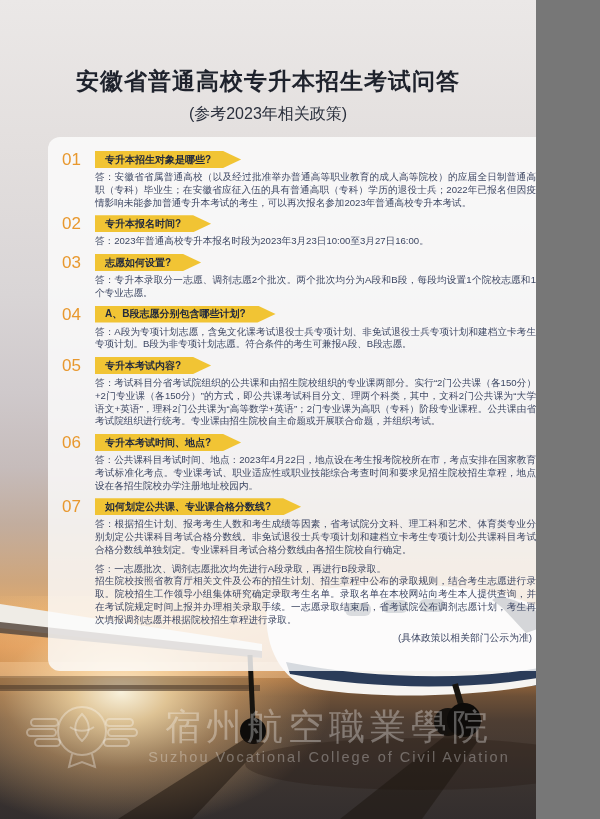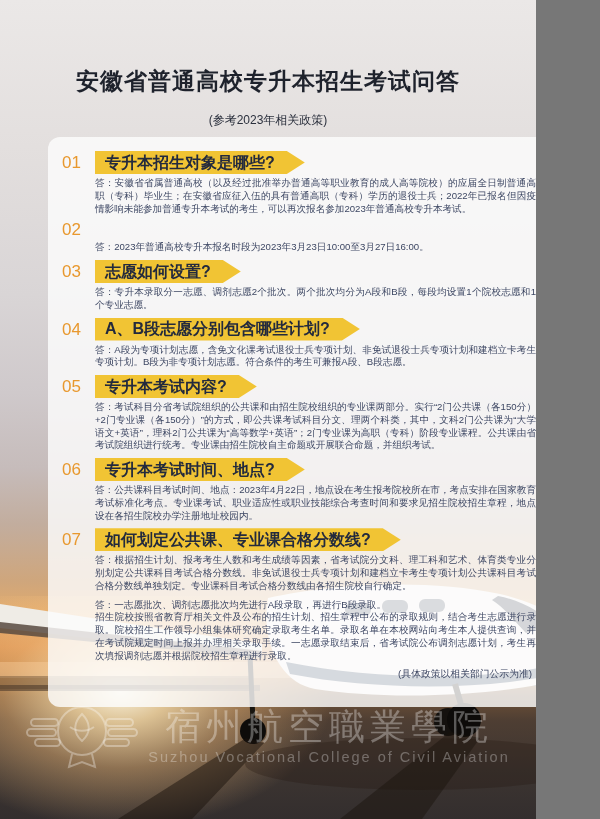--- a/index.html
+++ b/index.html
@@ -20,37 +20,37 @@
   .sun-glow{
     position:absolute;left:-50px;top:596px;width:380px;height:230px;
     background:radial-gradient(ellipse at 45% 42%,
       rgba(255,249,228,.95) 0%, rgba(255,226,172,.8) 16%,
       rgba(252,196,128,.42) 40%, rgba(252,196,128,0) 72%);
   }
   .bg-photo{position:absolute;inset:0;}
   
   .header{position:absolute;top:66px;left:0;width:100%;text-align:center;}
   .title{font-size:23px;font-weight:bold;color:#1e222c;letter-spacing:1px;margin:0;}
-  .subtitle{margin-top:15px;font-size:12px;color:#2b303d;}
+  .subtitle{margin-top:7px;font-size:16px;color:#2b303d;}
   
   .panel{
     position:absolute;left:48px;top:137px;width:506px;min-height:515px;
     box-sizing:border-box;border-radius:12px;
     background:rgba(252,252,253,.82);
     padding:14px 14px 10px 12px;
   }
   .qa-item{margin-bottom:6px;}
   .qa-head{display:flex;align-items:center;}
   .qa-num{
     flex:0 0 auto;width:26px;padding-left:2px;
     font-size:17px;font-weight:normal;color:#e8982e;line-height:1;
   }
   .qa-banner{
     position:relative;display:inline-block;background:#f1c434;color:#232a3d;
-    font-size:16px;font-weight:bold;line-height:1;
+    font-size:10px;font-weight:bold;line-height:1;
     padding:3.5px 30px 3.5px 10px;margin-left:7px;
     clip-path:polygon(0 0, calc(100% - 18px) 0, 100% 50%, calc(100% - 18px) 100%, 0 100%);
   }
   .qa-answer{
     margin:3px 4px 0 35px;font-size:9.6px;line-height:1.33;color:#3d4763;
     text-align:justify;white-space:pre-line;
   }
   .footnote{
     margin:4px 8px 16px 0;text-align:right;font-size:9.8px;color:#3d4763;
   }
@@ -132,20 +132,21 @@
       <div class="qa-head">
         <span class="qa-num">01</span>
         <span class="qa-banner"><span>专升本招生对象是哪些?</span></span>
       </div>
       <p class="qa-answer">答：安徽省省属普通高校（以及经过批准举办普通高等职业教育的成人高等院校）的应届全日制普通高职（专科）毕业生；在安徽省应征入伍的具有普通高职（专科）学历的退役士兵；2022年已报名但因疫情影响未能参加普通专升本考试的考生，可以再次报名参加2023年普通高校专升本考试。</p>
     </div>
 
     <div class="qa-item">
       <div class="qa-head">
         <span class="qa-num">02</span>
+        <span class="qa-banner"><span>专升本报名时间?</span></span>
       </div>
       <p class="qa-answer">答：2023年普通高校专升本报名时段为2023年3月23日10:00至3月27日16:00。</p>
     </div>
 
     <div class="qa-item">
       <div class="qa-head">
         <span class="qa-num">03</span>
         <span class="qa-banner"><span>志愿如何设置?</span></span>
       </div>
       <p class="qa-answer">答：专升本录取分一志愿、调剂志愿2个批次。两个批次均分为A段和B段，每段均设置1个院校志愿和1个专业志愿。</p>

